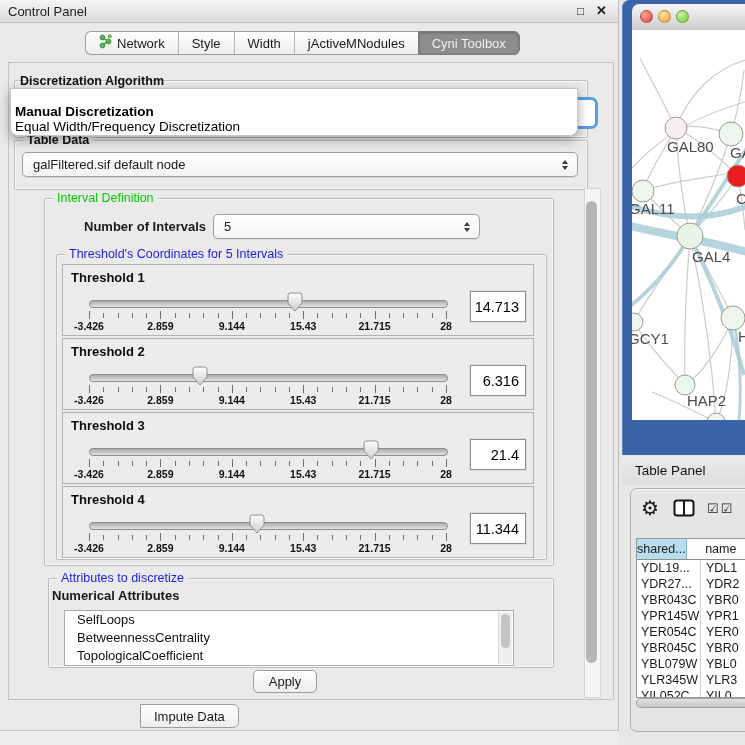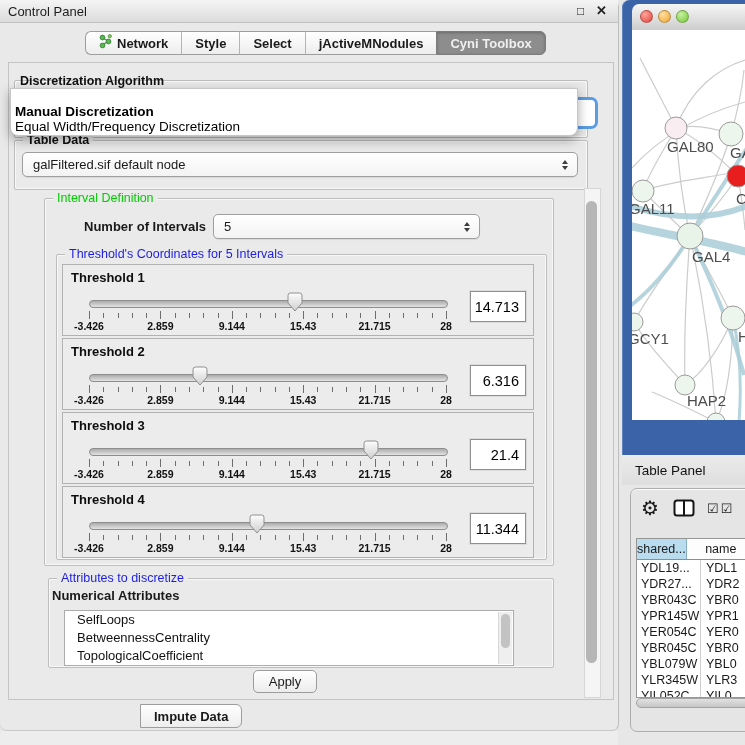--- a/index.html
+++ b/index.html
@@ -5,29 +5,29 @@
   html,body{margin:0;padding:0;}
   body{
     width:745px;height:745px;position:relative;overflow:hidden;
     background:#e7e7e7;
     font-family:"Liberation Sans",sans-serif;
     -webkit-font-smoothing:antialiased;
     color:#1a1a1a;
   }
 
   
-  #cp{position:absolute;left:0;top:0;width:618px;height:730px;background:#e9e9e9;border-right:1px solid #bdbdbd;border-bottom:1px solid #c9c9c9;border-radius:7px;}
+  #cp{position:absolute;left:0;top:0;width:618px;height:730px;background:#e9e9e9;border-right:1px solid #bdbdbd;border-bottom:1px solid #c9c9c9;}
   #cp-titlebar{position:absolute;left:0;top:0;width:618px;height:22px;background:linear-gradient(#f4f4f4,#dcdcdc);border-bottom:1px solid #c2c2c2;}
   #cp-title{position:absolute;left:8px;top:4px;font-size:13px;color:#1c1c1c;}
   #float-ico{position:absolute;left:577px;top:4px;font-size:12px;color:#222;}
   #close-ico{position:absolute;left:596px;top:3px;font-size:13px;font-weight:700;color:#222;}
 
   
   .tabbar{position:absolute;display:flex;height:24px;}
-  .tab{display:flex;align-items:center;gap:5px;padding:0 13px;font-size:13px;font-weight:700;color:#1a1a1a;
+  .tab{display:flex;align-items:center;gap:5px;padding:0 13px;font-size:13px;font-weight:400;color:#1a1a1a;
        background:linear-gradient(#ffffff,#ededed);
        border-top:1px solid #9d9d9d;border-bottom:1px solid #9d9d9d;cursor:default;}
   .tab:first-child{border-left:1px solid #9d9d9d;border-radius:6px 0 0 6px;}
   .tab:last-child{border-right:1px solid #9d9d9d;border-radius:0 6px 6px 0;}
   .tab + .tab{border-left:1px solid #b4b4b4;}
   .tab.active{background:#8d8d8d;color:#f0f0f0;border-color:#7c7c7c;box-shadow:inset 0 1px 3px rgba(0,0,0,.25);}
   #top-tabs{left:85px;top:31px;}
   #bottom-tabs{left:140px;top:704px;}
 
   
@@ -146,21 +146,21 @@
           <circle cx="9.5" cy="7.5" r="2.4" fill="#55b94f" stroke="#2f7f2f" stroke-width="0.8"></circle>
           <circle cx="10.8" cy="2.2" r="1.6" fill="#88d04e" stroke="#2f7f2f" stroke-width="0.7"></circle>
         </svg>
       </span>
       <span>Network</span>
     </div>
     <div class="tab">
         <span>Style</span>
       </div>
     <div class="tab">
-        <span>Select</span>
+        <span>Width</span>
       </div>
     <div class="tab">
         <span>jActiveMNodules</span>
       </div>
     <div class="tab active">
         <span>Cyni Toolbox</span>
       </div>
   </div>
 
   <div id="content"></div>

